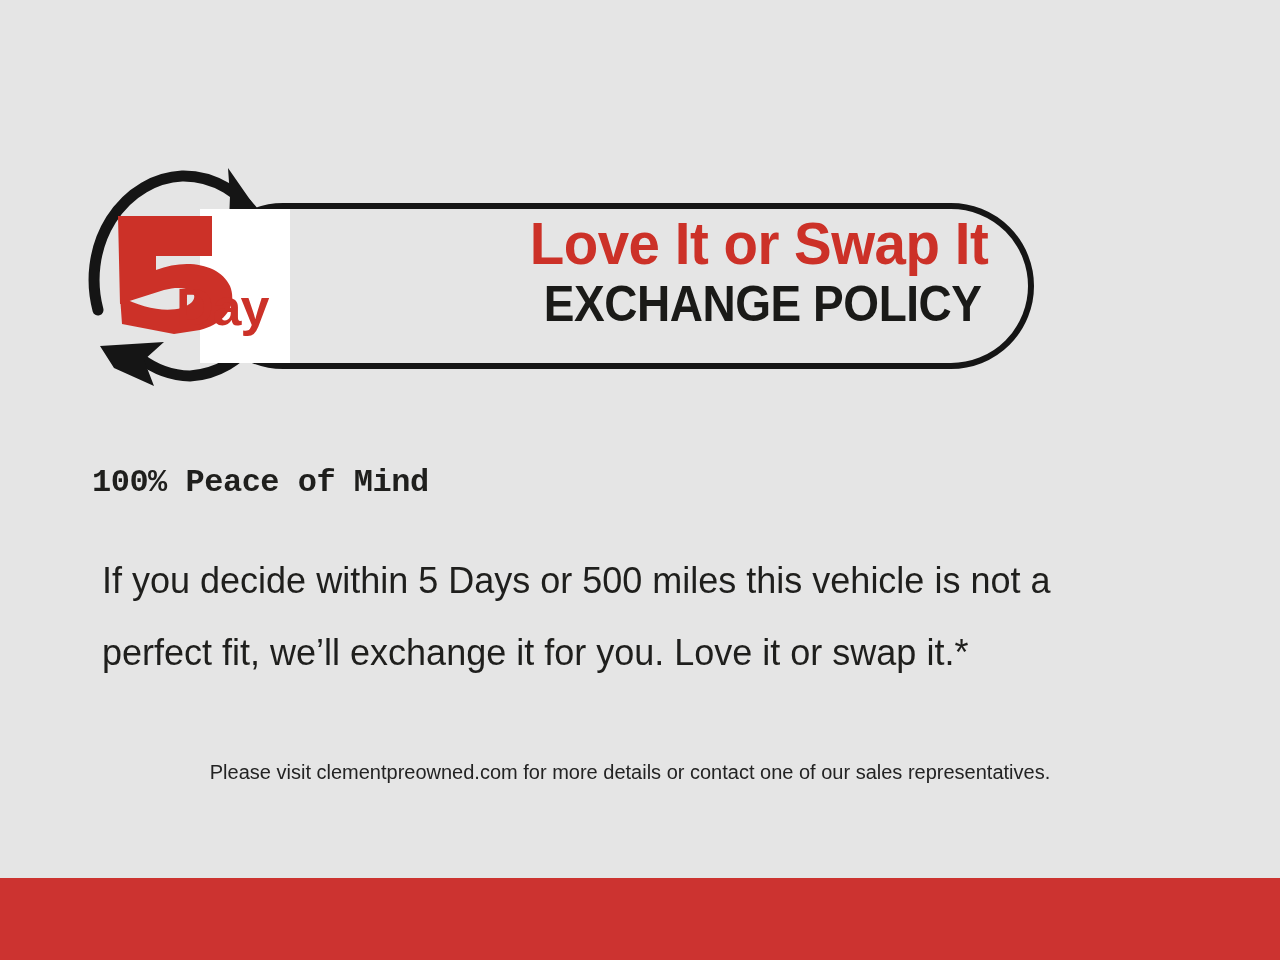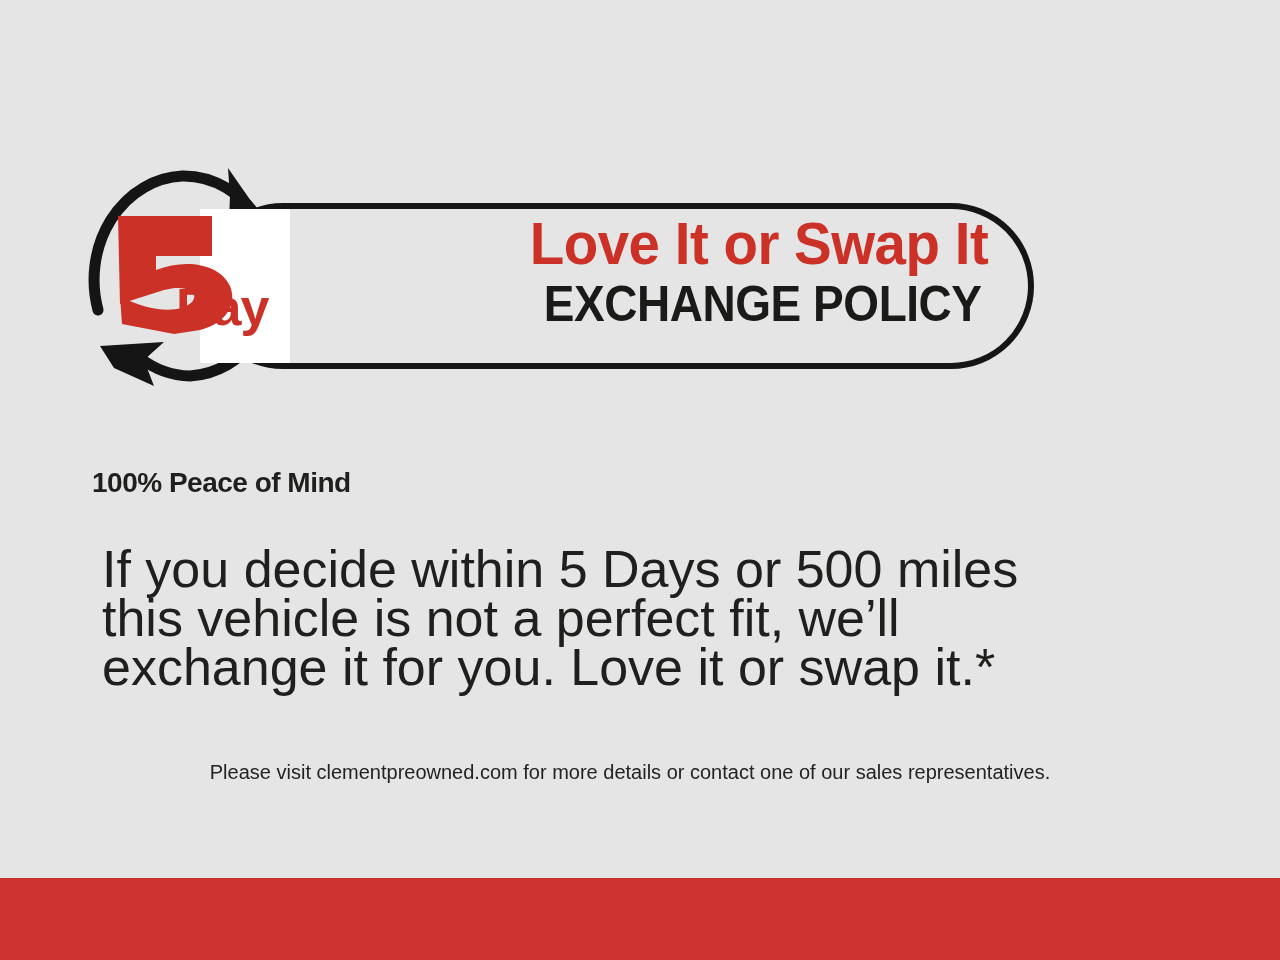--- a/index.html
+++ b/index.html
@@ -103,36 +103,36 @@
     height: 125px;
     z-index: 4;
   }
   .five-day svg { display: block; width: 180px; height: 125px; }
 
   
   .headline {
     position: absolute;
     left: 92px;
     top: 460px;
-    font-family: Liberation Sans, sans-serif;
+    font-family: Liberation Mono, monospace;
     font-weight: bold;
-    font-size: 28px;
+    font-size: 32px;
     line-height: 46px;
     color: #1F1F1D;
     letter-spacing: -0.5px;
     white-space: nowrap;
   }
   .body-copy {
     position: absolute;
     left: 102px;
     top: 545px;
     width: 990px;
     font-family: "Liberation Sans Narrow", "Liberation Sans", sans-serif;
-    font-size: 52px;
-    line-height: 49px;
+    font-size: 36px;
+    line-height: 72px;
     color: #1F1F1D;
     letter-spacing: 0px;
   }
   .fine-print {
     position: absolute;
     left: 100px;
     top: 758px;
     width: 1060px;
     font-family: "Liberation Sans Narrow", "Liberation Sans", sans-serif;
     font-size: 20px;

